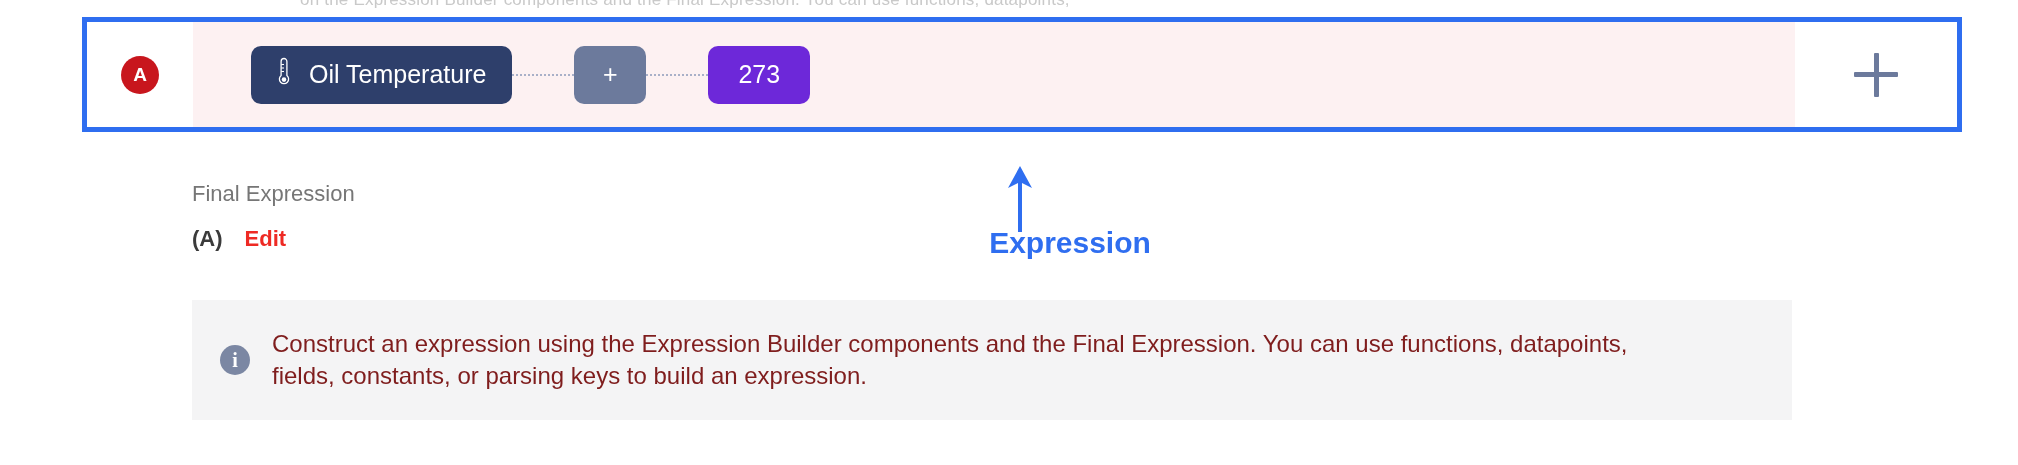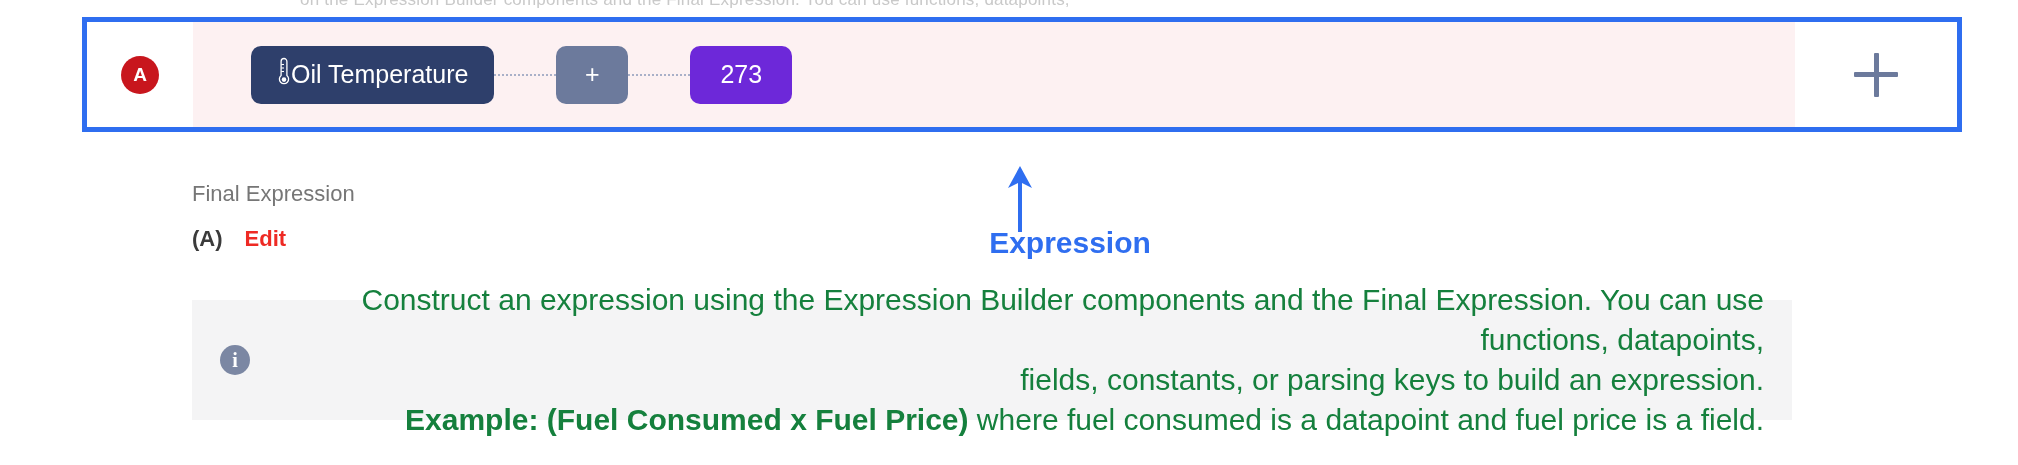--- a/index.html
+++ b/index.html
@@ -100,20 +100,21 @@
     align-items: center;
     justify-content: center;
     color: #ffffff;
     font-size: 25px;
     box-sizing: border-box;
     flex: 0 0 auto;
   }
   .chip-datapoint {
     background: #2e3f6b;
     padding: 0 26px;
+    gap: 18px;
   }
   .chip-operator {
     background: #6c7a9c;
     width: 72px;
   }
   .chip-constant {
     background: #6d28d9;
     padding: 0 30px;
     min-width: 98px;
   }
@@ -222,24 +223,23 @@
     color: #ffffff;
     font-size: 20px;
     font-weight: bold;
     display: flex;
     align-items: center;
     justify-content: center;
     flex: 0 0 auto;
     font-family: "Liberation Serif", serif;
   }
   .info-text {
-    font-size: 30px;
-    color: #15803d;
+    font-size: 24px;
+    color: #7f1d1d;
     line-height: 1.33;
-    text-align: right;
   }
   .info-text .bold { font-weight: bold; }
 </style>
 </head>
 <body>
 
 <div class="top-cut">
   <div class="top-cut-inner">on the Expression Builder components and the Final Expression. You can use functions, datapoints,</div>
 </div>
 
@@ -298,15 +298,14 @@
     <path d="M100 6 L112 28 L100 22 L88 28 Z" fill="#2f6ef0"></path>
   </svg>
 </div>
 <div class="annot-label">Expression</div>
 
 <div class="info-box">
   <div class="info-icon">i</div>
   <div class="info-text">
     <div>Construct an expression using the Expression Builder components and the Final Expression. You can use functions, datapoints,</div>
     <div>fields, constants, or parsing keys to build an expression.</div>
-    <div><span class="bold">Example: (Fuel Consumed x Fuel Price)</span><span> where fuel consumed is a datapoint and fuel price is a field.</span></div>
   </div>
 </div>
 
 </body></html>

